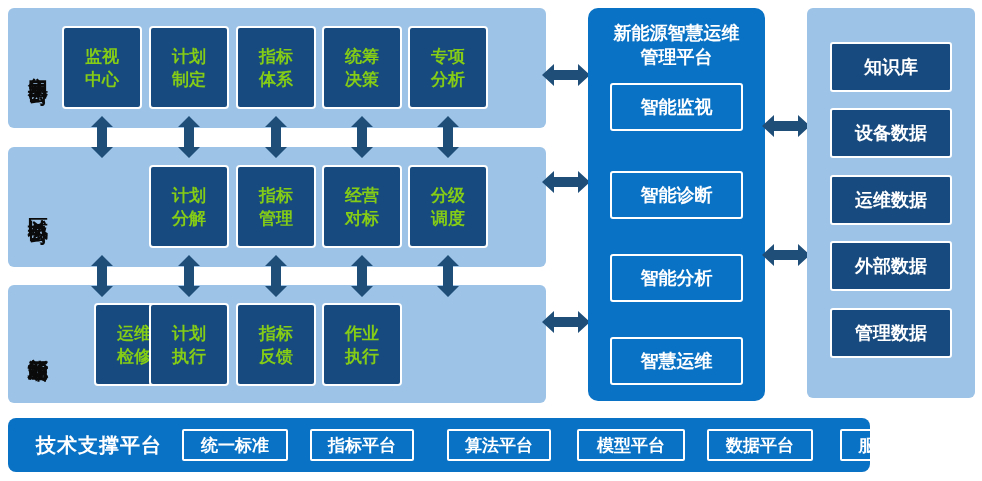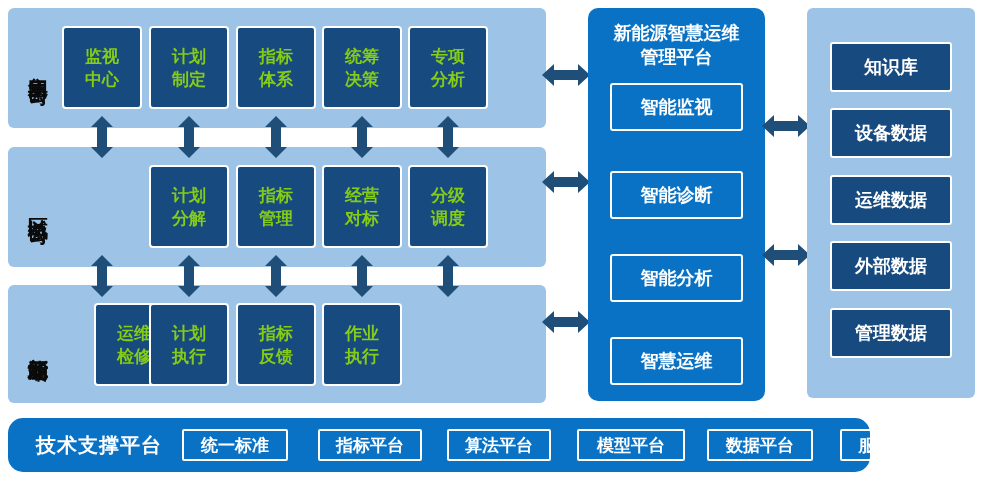--- a/index.html
+++ b/index.html
@@ -50,21 +50,21 @@
   }
   .databox {
     position:absolute; left:23px; width:122px; height:50px;
     background:var(--navy,#174A7E); border:2px solid #fff; border-radius:3px;
     display:flex; align-items:center; justify-content:center;
     color:#fff; font-size:18px; font-weight:bold;
   }
   
   .support {
     position:absolute; left:8px; top:418px; width:862px; height:54px;
-    background:var(--blue,#0A72C4); border-radius:15px;
+    background:var(--blue,#0A72C4); border-radius:8px;
   }
   .support-label {
     position:absolute; left:28px; top:50%; transform:translateY(-50%);
     color:#fff; font-size:20px; font-weight:bold; letter-spacing:1px;
   }
   .support-box {
     position:absolute; top:11px; height:32px;
     border:2px solid #fff; border-radius:2px;
     display:flex; align-items:center; justify-content:center;
     color:#fff; font-size:17px; font-weight:bold;
@@ -208,20 +208,20 @@
     <div class="databox" style="top:34px;">知识库</div>
     <div class="databox" style="top:100px;">设备数据</div>
     <div class="databox" style="top:167px;">运维数据</div>
     <div class="databox" style="top:233px;">外部数据</div>
     <div class="databox" style="top:300px;">管理数据</div>
   </div>
 
   <div class="support">
     <div class="support-label">技术支撑平台</div>
     <div class="support-box" style="left:174px;width:106px;">统一标准</div>
-    <div class="support-box" style="left:310px;width:104px;text-align:right;">指标平台</div>
+    <div class="support-box" style="left:302px;width:104px;text-align:right;">指标平台</div>
     <div class="support-box" style="left:439px;width:104px;">算法平台</div>
     <div class="support-box" style="left:569px;width:108px;">模型平台</div>
     <div class="support-box" style="left:699px;width:106px;">数据平台</div>
     <div class="support-box" style="left:832px;width:105px;">服务平台</div>
   </div>
 
 </div>
 
 </body></html>

